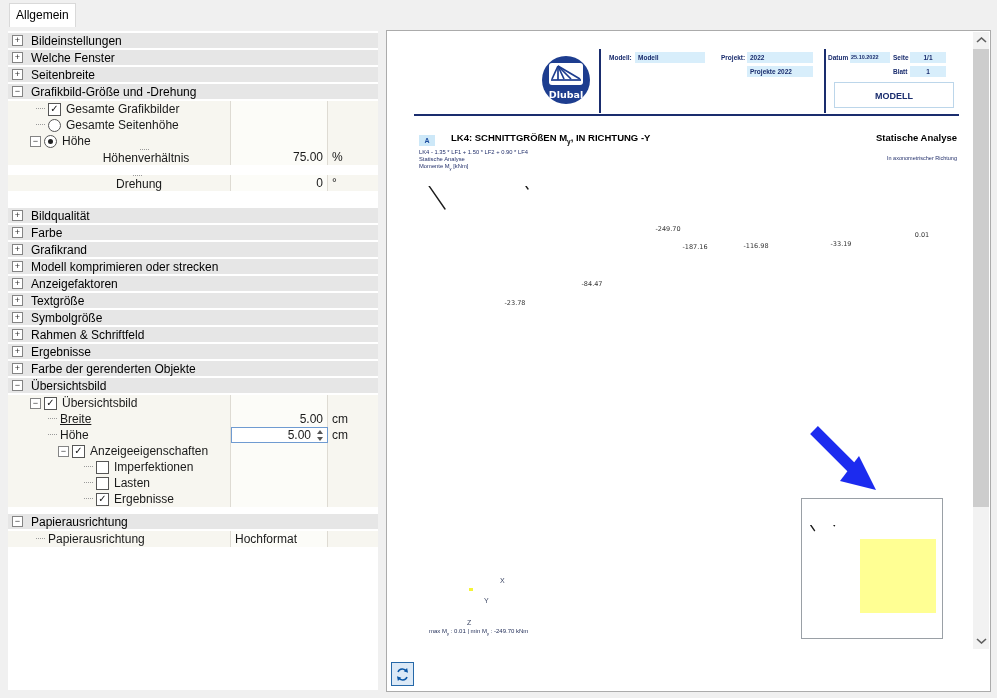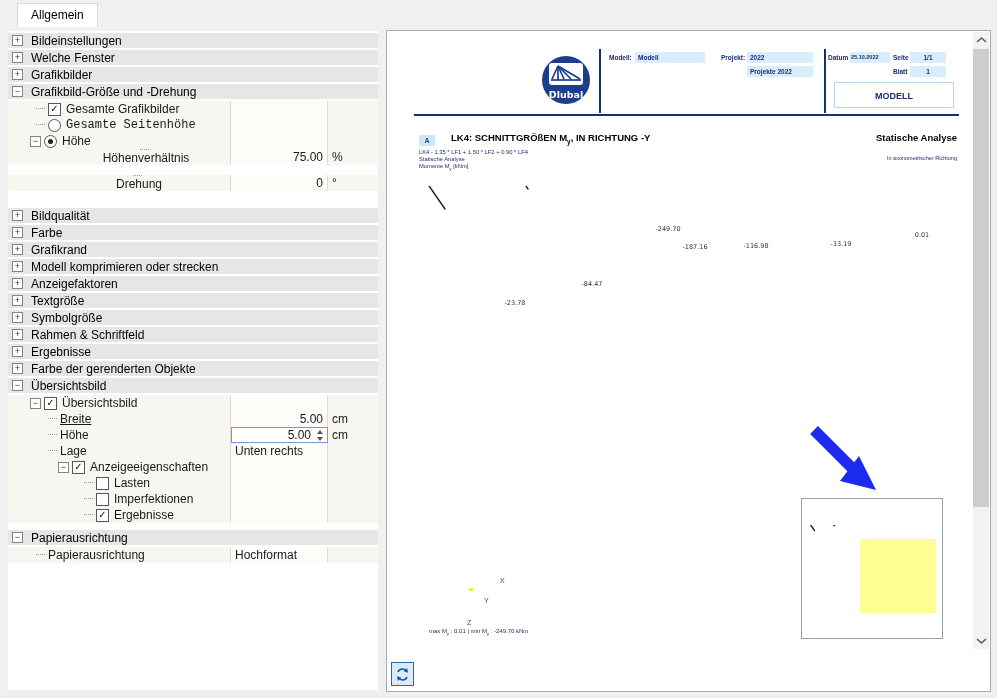--- a/index.html
+++ b/index.html
@@ -1,20 +1,20 @@
 <!DOCTYPE html>
 <html><head>
 <meta charset="utf-8">
 <style>
   html,body{margin:0;padding:0;}
   body{width:997px;height:698px;background:#f0f0f0;font-family:"Liberation Sans","DejaVu Sans",sans-serif;color:#1a1a1a;overflow:hidden;}
   .app{position:relative;width:997px;height:698px;background:#f0f0f0;overflow:hidden;}
 
   
-  .tab{position:absolute;left:17px;top:3px;height:23px;padding:0 13px;background:#fff;border:1px solid #d9d9d9;border-bottom:none;font-size:12px;line-height:23px;color:#000;}
+  .tab{position:absolute;left:9px;top:3px;height:23px;padding:0 6px;background:#fff;border:1px solid #d9d9d9;border-bottom:none;font-size:12px;line-height:23px;color:#000;}
 
   
   .tree{position:absolute;left:8px;top:31px;width:370px;height:659px;background:#fff;padding-top:2px;box-sizing:border-box;}
   .trow{display:flex;align-items:center;font-size:12px;white-space:nowrap;}
   .trow.group{height:15px;background:#e6e6e6;margin-bottom:2px;}
   .trow.child{height:16px;}
   .spacer10{height:10px;} .spacer17{height:17px;} .spacer7{height:7px;}
   .exp{flex:none;width:9px;height:9px;border:1px solid #848484;background:#fff;font-size:9px;line-height:8px;text-align:center;color:#333;margin-left:4px;margin-right:4px;}
   .trow.group .lbl{margin-left:4px;color:#000;}
   .cl{flex:1;display:flex;align-items:center;height:100%;background:#f7f6f0;border-right:1px solid #dedbd3;overflow:hidden;box-sizing:border-box;}
@@ -74,38 +74,38 @@
     <div class="trow group">
       <span class="exp">+</span>
       <span class="lbl">Bildeinstellungen</span>
     </div>
     <div class="trow group">
       <span class="exp">+</span>
       <span class="lbl">Welche Fenster</span>
     </div>
     <div class="trow group">
       <span class="exp">+</span>
-      <span class="lbl">Grafikbilder</span>
+      <span class="lbl">Seitenbreite</span>
     </div>
     <div class="trow group">
       <span class="exp">−</span>
       <span class="lbl">Grafikbild-Größe und -Drehung</span>
     </div>
 
     <div class="trow child">
       <div class="cl" style="padding-left:28px;">
         <span class="dots"></span>
         <span class="cb">✓</span>
         <span class="lbl">Gesamte Grafikbilder</span>
       </div>
       <div class="cv"></div>
       <div class="cu"></div>
     </div>
     <div class="trow child">
-      <div class="cl" style="padding-left:28px;font-family:Liberation Mono, monospace;">
+      <div class="cl" style="padding-left:28px;">
         <span class="dots"></span>
         <span class="radio"></span>
         <span class="lbl">Gesamte Seitenhöhe</span>
       </div>
       <div class="cv"></div>
       <div class="cu"></div>
     </div>
     <div class="trow child">
       <div class="cl" style="padding-left:18px;">
         <span class="exp">−</span>
@@ -204,50 +204,42 @@
       <div class="cv spinwrap">
         <span class="spinval">5.00</span>
         <span class="spinner">
             <i class="up"></i>
             <i class="dn"></i>
           </span>
       </div>
       <div class="cu">cm</div>
     </div>
     <div class="trow child">
-      <div class="cl" style="padding-left:40px;">
-        <span class="dots"></span>
-        <span class="lbl">Lage</span>
-      </div>
-      <div class="cv textleft">Unten rechts</div>
-      <div class="cu"></div>
-    </div>
-    <div class="trow child">
       <div class="cl" style="padding-left:46px;">
         <span class="exp">−</span>
         <span class="cb">✓</span>
         <span class="lbl">Anzeigeeigenschaften</span>
       </div>
       <div class="cv"></div>
       <div class="cu"></div>
     </div>
     <div class="trow child">
       <div class="cl" style="padding-left:76px;">
         <span class="dots"></span>
         <span class="cb"></span>
+        <span class="lbl">Imperfektionen</span>
+      </div>
+      <div class="cv"></div>
+      <div class="cu"></div>
+    </div>
+    <div class="trow child">
+      <div class="cl" style="padding-left:76px;">
+        <span class="dots"></span>
+        <span class="cb"></span>
         <span class="lbl">Lasten</span>
-      </div>
-      <div class="cv"></div>
-      <div class="cu"></div>
-    </div>
-    <div class="trow child">
-      <div class="cl" style="padding-left:76px;">
-        <span class="dots"></span>
-        <span class="cb"></span>
-        <span class="lbl">Imperfektionen</span>
       </div>
       <div class="cv"></div>
       <div class="cu"></div>
     </div>
     <div class="trow child">
       <div class="cl" style="padding-left:76px;">
         <span class="dots"></span>
         <span class="cb">✓</span>
         <span class="lbl">Ergebnisse</span>
       </div>

